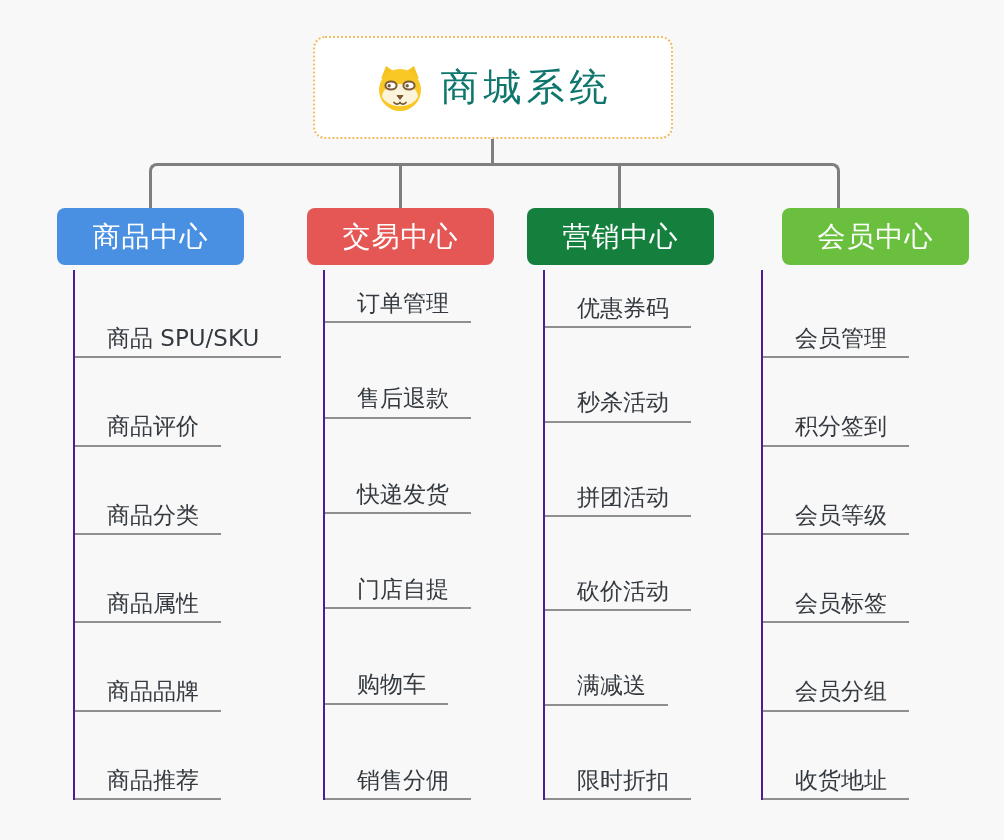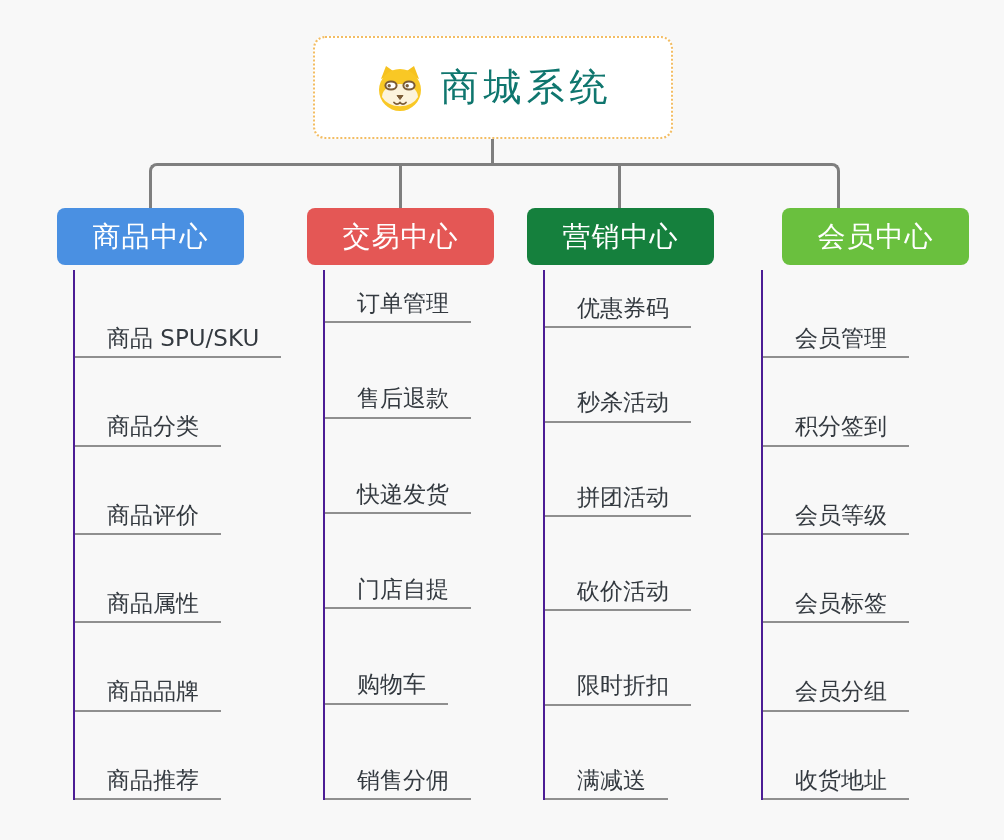--- a/index.html
+++ b/index.html
@@ -129,26 +129,26 @@
   </div>
   <div class="branch-header bh-3" style="background-color: rgb(106, 192, 62);">
     <span>会员中心</span>
   </div>
 
   <div class="leaf-col lc-0">
     <div class="leaf">
         <span class="leaf-label">商品 SPU/SKU</span>
       </div>
     <div class="leaf">
+        <span class="leaf-label">商品评价</span>
+      </div>
+    <div class="leaf">
         <span class="leaf-label">商品分类</span>
       </div>
     <div class="leaf">
-        <span class="leaf-label">商品评价</span>
-      </div>
-    <div class="leaf">
         <span class="leaf-label">商品属性</span>
       </div>
     <div class="leaf">
         <span class="leaf-label">商品品牌</span>
       </div>
     <div class="leaf">
         <span class="leaf-label">商品推荐</span>
       </div>
   </div>
 
@@ -180,25 +180,25 @@
     <div class="leaf">
         <span class="leaf-label">秒杀活动</span>
       </div>
     <div class="leaf">
         <span class="leaf-label">拼团活动</span>
       </div>
     <div class="leaf">
         <span class="leaf-label">砍价活动</span>
       </div>
     <div class="leaf">
+        <span class="leaf-label">满减送</span>
+      </div>
+    <div class="leaf">
         <span class="leaf-label">限时折扣</span>
       </div>
-    <div class="leaf">
-        <span class="leaf-label">满减送</span>
-      </div>
   </div>
 
   <div class="leaf-col lc-3">
     <div class="leaf">
         <span class="leaf-label">会员管理</span>
       </div>
     <div class="leaf">
         <span class="leaf-label">积分签到</span>
       </div>
     <div class="leaf">

